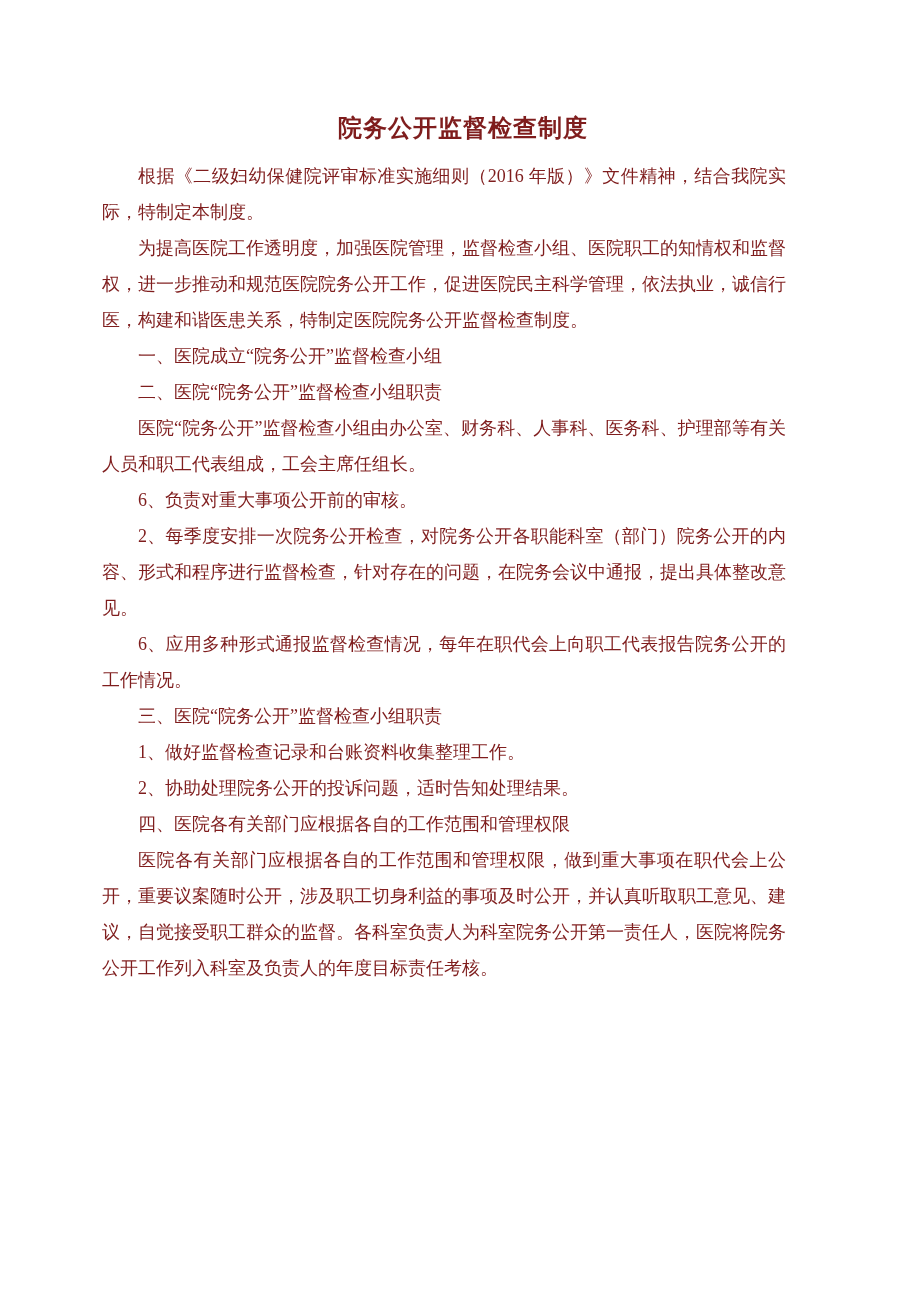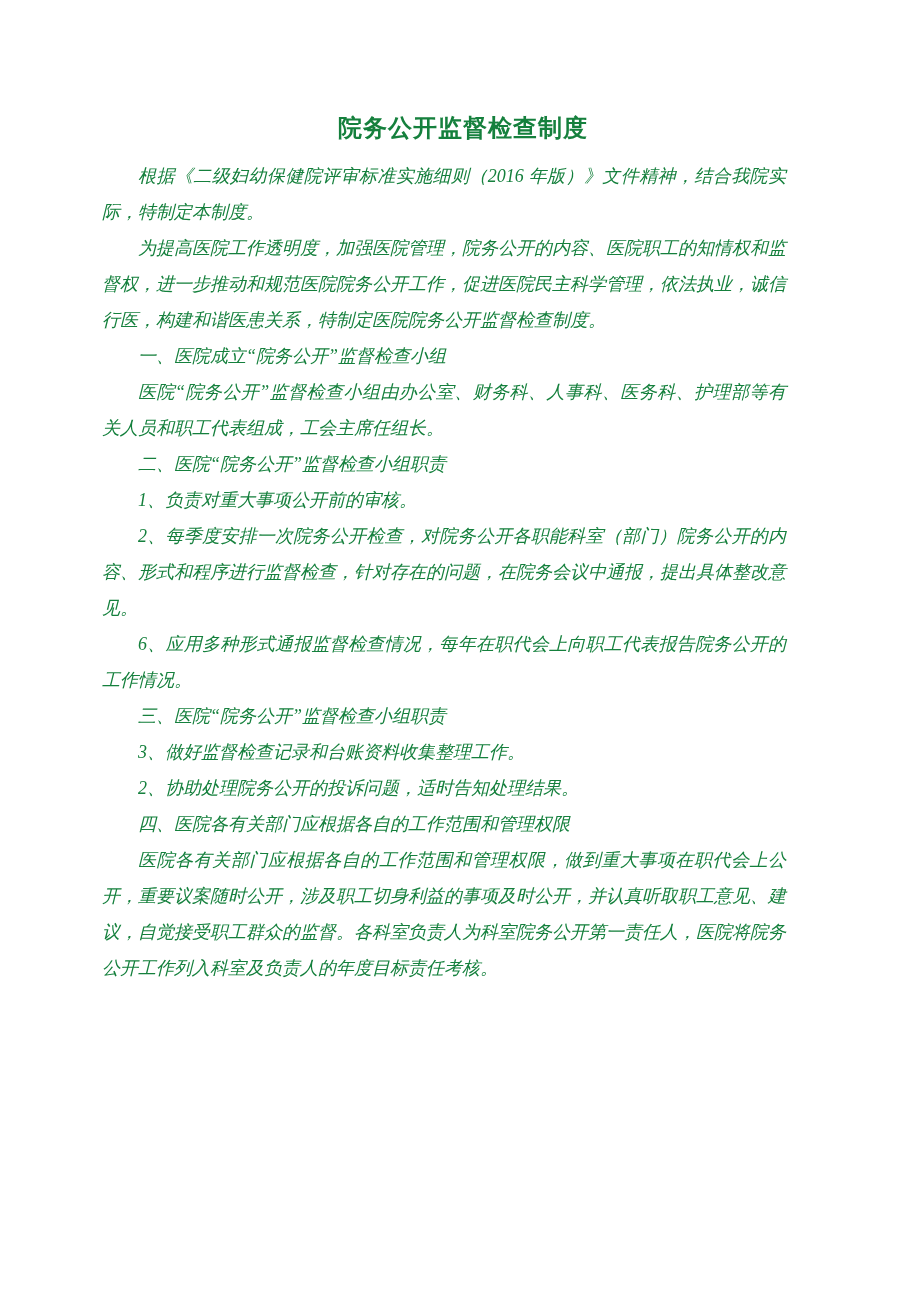--- a/index.html
+++ b/index.html
@@ -9,57 +9,56 @@
   }
   .page {
     position: relative;
     width: 920px;
     height: 1301px;
     background: #ffffff;
     overflow: hidden;
     box-sizing: border-box;
     padding: 108px 96px 0 102px;
     font-family: "Liberation Serif", "DejaVu Serif", serif;
-    color: #15803d;
+    color: #7f1d1d;
   }
   .doc-title {
     font-size: 24px;
     font-weight: bold;
     text-align: center;
     line-height: 40px;
     margin: 0 0 10px 0;
     letter-spacing: 1px;
   }
   .doc-body {
     width: 684px;
-    font-style: italic;
   }
   .doc-body p {
     margin: 0;
     font-size: 18px;
     line-height: 36px;
     text-align: justify;
     text-justify: inter-ideograph;
     text-indent: 2em;
     word-break: break-all;
   }
 </style>
 </head>
 <body>
 
 <div class="page">
   <h1 class="doc-title">院务公开监督检查制度</h1>
   <div class="doc-body">
       <p>根据《二级妇幼保健院评审标准实施细则（2016 年版）》文件精神，结合我院实际，特制定本制度。</p>
-      <p>为提高医院工作透明度，加强医院管理，院务公开的内容、医院职工的知情权和监督权，进一步推动和规范医院院务公开工作，促进医院民主科学管理，依法执业，诚信行医，构建和谐医患关系，特制定医院院务公开监督检查制度。</p>
+      <p>为提高医院工作透明度，加强医院管理，监督检查小组、医院职工的知情权和监督权，进一步推动和规范医院院务公开工作，促进医院民主科学管理，依法执业，诚信行医，构建和谐医患关系，特制定医院院务公开监督检查制度。</p>
       <p>一、医院成立“院务公开”监督检查小组</p>
+      <p>二、医院“院务公开”监督检查小组职责</p>
       <p>医院“院务公开”监督检查小组由办公室、财务科、人事科、医务科、护理部等有关人员和职工代表组成，工会主席任组长。</p>
-      <p>二、医院“院务公开”监督检查小组职责</p>
-      <p>1、负责对重大事项公开前的审核。</p>
+      <p>6、负责对重大事项公开前的审核。</p>
       <p>2、每季度安排一次院务公开检查，对院务公开各职能科室（部门）院务公开的内容、形式和程序进行监督检查，针对存在的问题，在院务会议中通报，提出具体整改意见。</p>
       <p>6、应用多种形式通报监督检查情况，每年在职代会上向职工代表报告院务公开的工作情况。</p>
       <p>三、医院“院务公开”监督检查小组职责</p>
-      <p>3、做好监督检查记录和台账资料收集整理工作。</p>
+      <p>1、做好监督检查记录和台账资料收集整理工作。</p>
       <p>2、协助处理院务公开的投诉问题，适时告知处理结果。</p>
       <p>四、医院各有关部门应根据各自的工作范围和管理权限</p>
       <p>医院各有关部门应根据各自的工作范围和管理权限，做到重大事项在职代会上公开，重要议案随时公开，涉及职工切身利益的事项及时公开，并认真听取职工意见、建议，自觉接受职工群众的监督。各科室负责人为科室院务公开第一责任人，医院将院务公开工作列入科室及负责人的年度目标责任考核。</p>
     </div>
 </div>
 
 </body></html>

